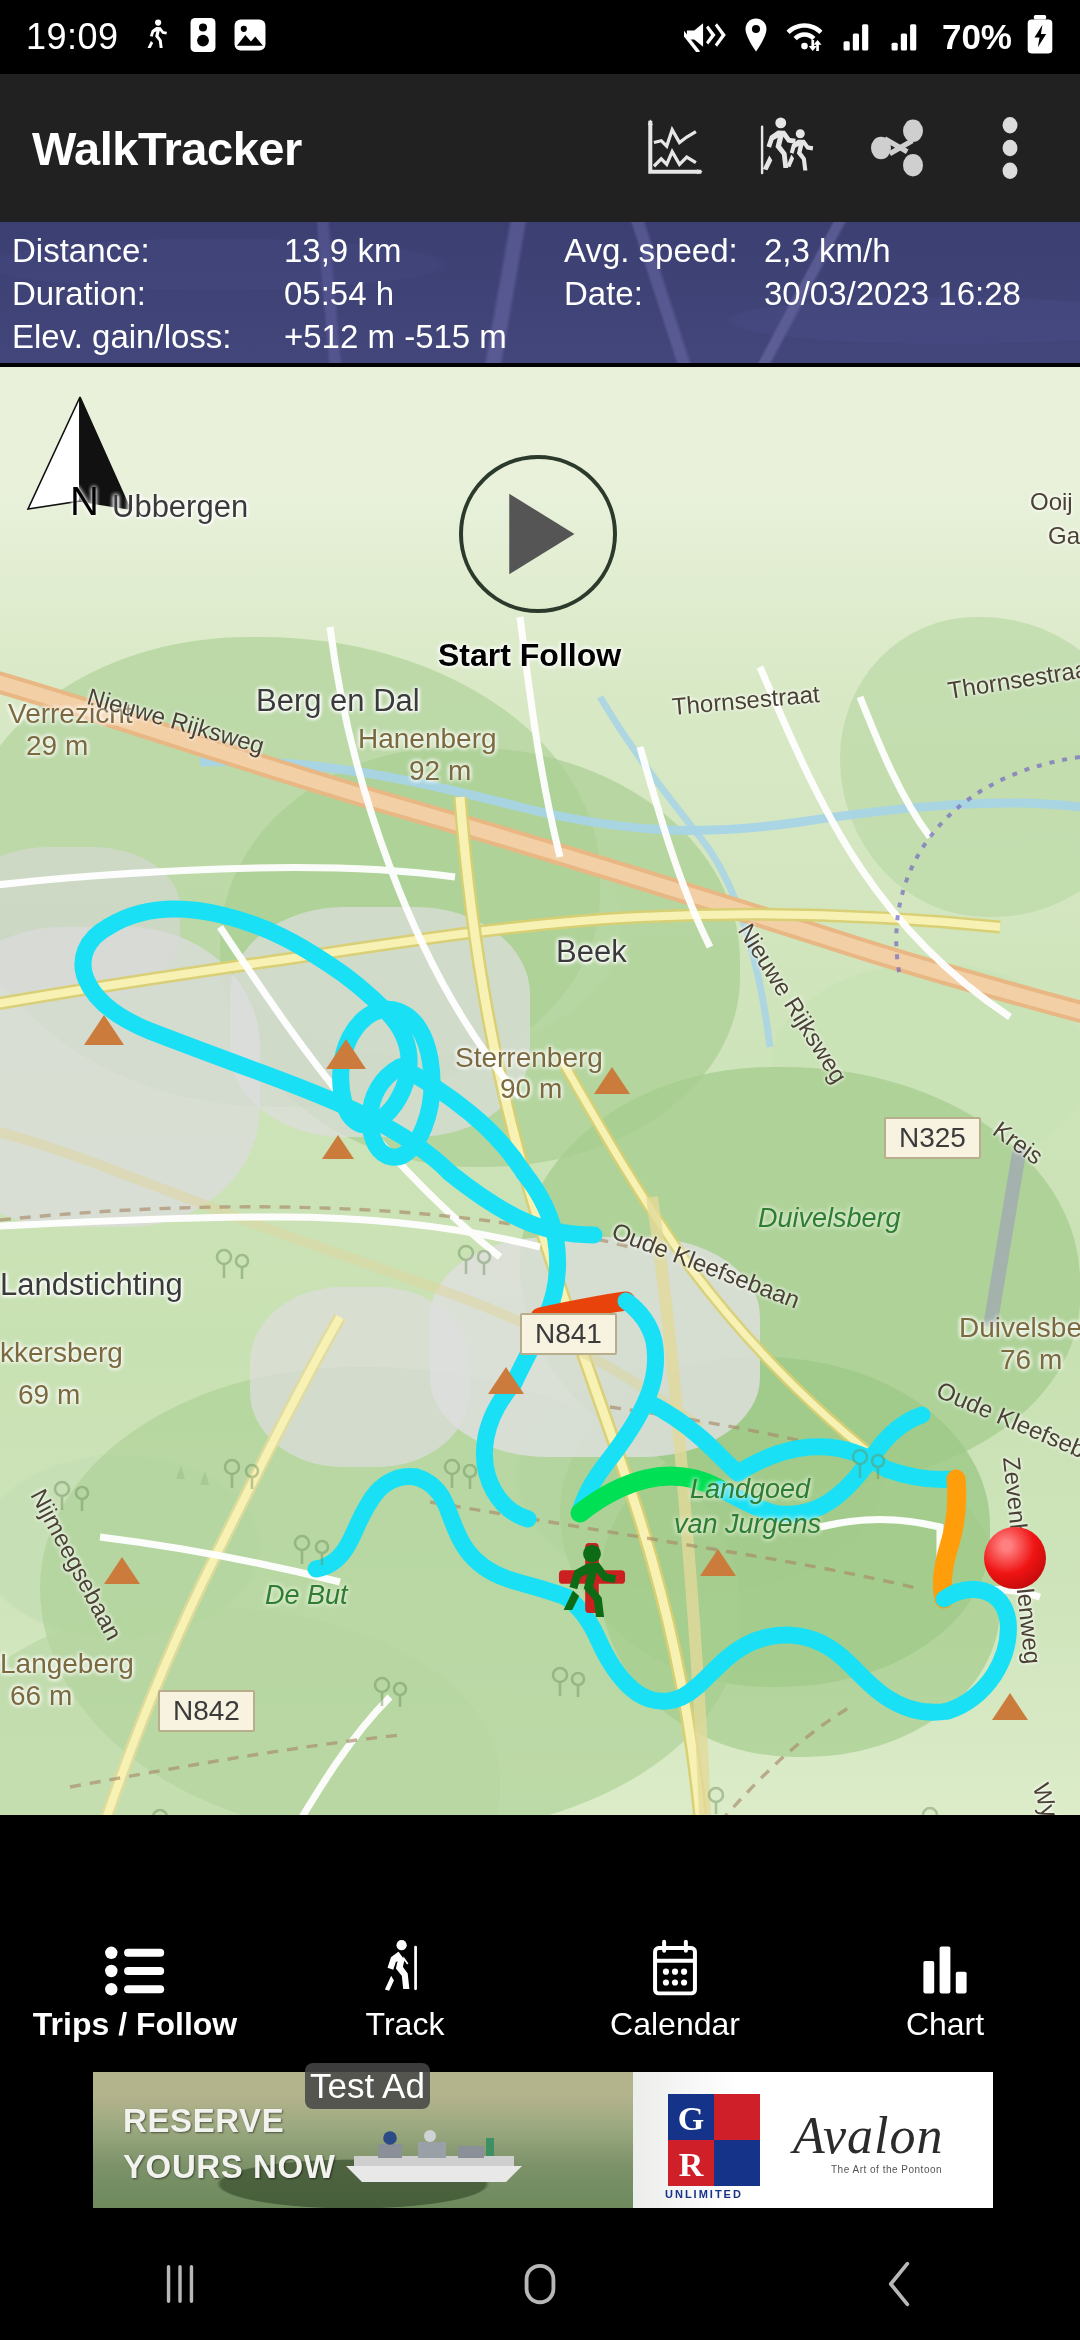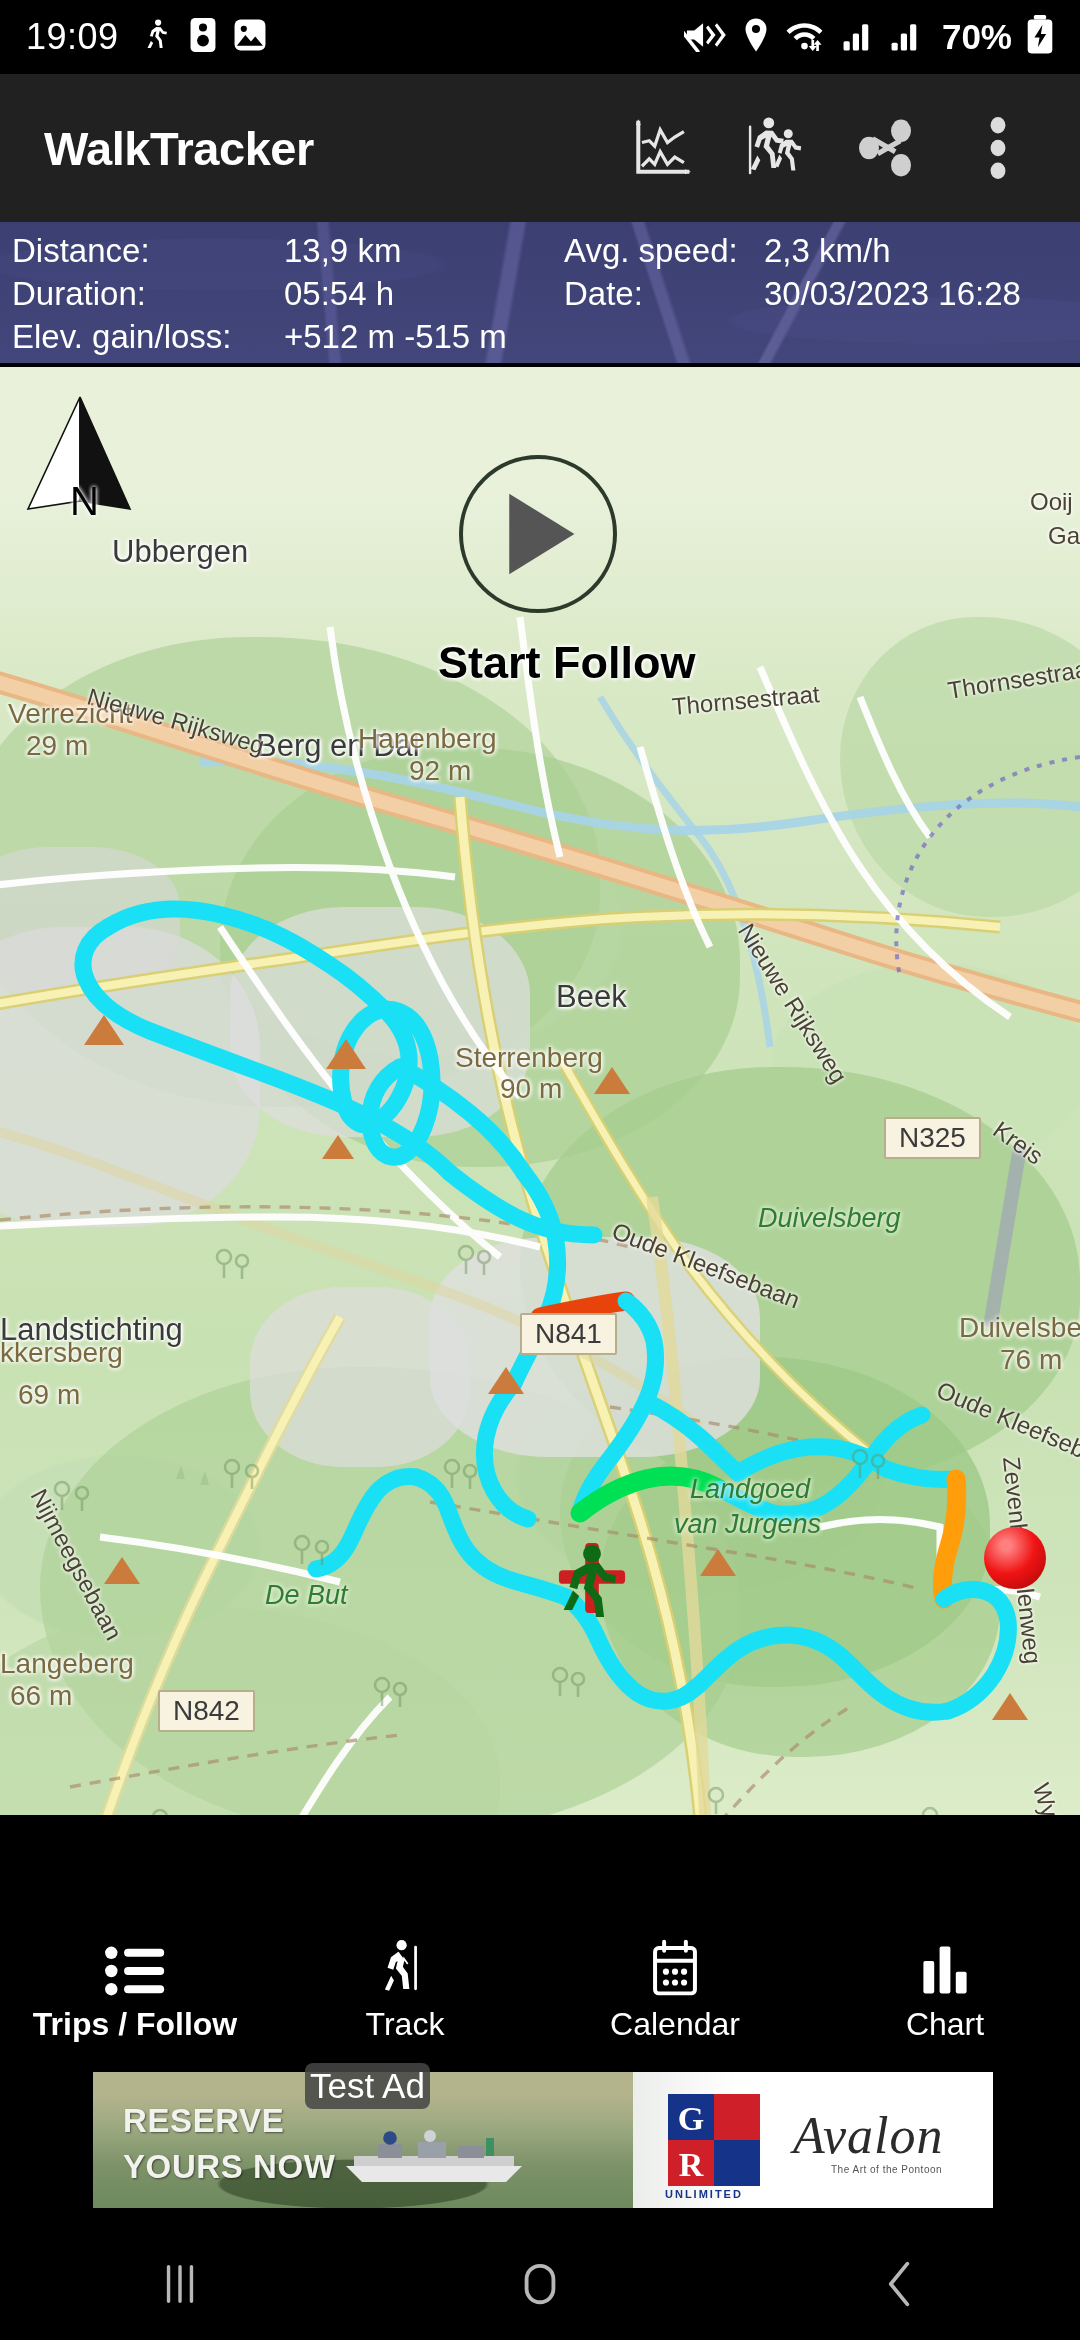--- a/index.html
+++ b/index.html
@@ -12,21 +12,21 @@
   .statusbar { position:absolute; left:0; top:0; width:1080px; height:74px;
                background:#000; display:flex; align-items:center; padding:0 26px; }
   .sb-time { color:#fff; font-size:36px; letter-spacing:0.5px; }
   .sb-left-icons { display:flex; align-items:center; gap:16px; margin-left:20px; }
   .sb-spacer { flex:1; }
   .sb-right { display:flex; align-items:center; gap:14px;justify-content:center; }
   .sb-batt-text { color:#fff; font-size:35px; font-weight:600; margin-left:4px; }
 
   
   .appbar { position:absolute; left:0; top:74px; width:1080px; height:148px;
-            background:#212121; display:flex; align-items:center; padding:0 44px; }
+            background:#212121; display:flex; align-items:center; padding:0 32px; }
   .app-title { color:#fff; font-size:47px; font-weight:700; letter-spacing:-0.5px; }
   .appbar-spacer { flex:1; }
   .appbar-actions { display:flex; align-items:center; gap:48px; margin-right:6px; }
   .ab-icon { width:64px; height:64px; display:flex; align-items:center; justify-content:center; }
 
   
   .stats { position:absolute; left:0; top:222px; width:1080px; height:141px;
            background:linear-gradient(180deg,#3c3f72 0%,#43467a 100%); overflow:hidden; }
   .stats-mapbg { position:absolute; inset:0; opacity:.30;
      background:
@@ -51,21 +51,21 @@
       radial-gradient(ellipse 230px 150px at 120px 1180px, #c6dfb4 0 60%, transparent 62%),
       radial-gradient(ellipse 300px 190px at 700px 1110px, #bedcab 0 60%, transparent 62%),
       radial-gradient(ellipse 260px 170px at 930px 700px, #c9e2b6 0 60%, transparent 62%),
       radial-gradient(ellipse 330px 210px at 420px 560px, #d7e9c6 0 60%, transparent 62%),
       linear-gradient(180deg,#e9f1db 0 8%, #d9e9c6 22%, #cfe4bb 45%, #c8e1b2 68%, #cfe4bb 85%, #dcecc9 100%);
   }
   
   .blob { position:absolute; border-radius:46% 54% 50% 50% / 48% 52% 46% 54%; }
   .lbl { position:absolute; white-space:nowrap; pointer-events:none; }
   .lbl-town   { font-size:31px; color:#3a3a3a; font-weight:400;
-                text-shadow:0 0 5px #fff,0 0 5px #fff,0 0 4px #fff,1px 1px 2px #fff;margin-top:45px; }
+                text-shadow:0 0 5px #fff,0 0 5px #fff,0 0 4px #fff,1px 1px 2px #fff; }
   .lbl-hill   { font-size:28px; color:#7b6a3f; text-align:center;
                 text-shadow:0 0 5px #fff,0 0 5px #fff,0 0 4px #fff; }
   .lbl-forest { font-size:27px; color:#2e7d32; font-style:italic; text-align:center;
                 text-shadow:0 0 5px #e9f3e0,0 0 5px #e9f3e0; }
   .lbl-street { font-size:24px; color:#4a4233; font-weight:500;
                 text-shadow:0 0 4px #fff,0 0 4px #fff; }
   .shield { position:absolute; background:#f7f3e0; border:2px solid #b9ae8c; border-radius:2px;
             padding:3px 13px; font-size:28px; color:#3b3b3b; }
 
   
@@ -73,21 +73,21 @@
 
   
   .compass { position:absolute; left:18px; top:24px; width:120px; height:125px; }
   .compass-n { position:absolute; left:52px; top:88px; font-size:40px; color:#000;
                font-weight:500; text-shadow:0 0 4px #fff,0 0 4px #fff; }
 
   
   .follow-btn { position:absolute; left:459px; top:88px; width:158px; height:158px;
                 border:4px solid #2c3a2c; border-radius:50%;
                 display:flex; align-items:center; justify-content:center; }
-  .follow-label { position:absolute; left:438px; top:270px; font-size:45px; font-weight:700;
+  .follow-label { position:absolute; left:438px; top:270px; font-size:32px; font-weight:700;
                   color:#000; text-shadow:0 0 5px #fff,0 0 5px #fff,0 0 4px #fff; }
 
   
   .difficulty { position:absolute; left:536px; top:1178px; font-size:41px; font-weight:700;
                 color:#000; text-shadow:0 0 5px #fff,0 0 5px #fff,0 0 4px #fff; }
   .diff-dot { position:absolute; left:984px; top:1160px; width:62px; height:62px;
               border-radius:50%;
               background:radial-gradient(circle at 36% 30%, #ff8080 0 8%, #f01414 48%, #a50505 100%); }
 
   

